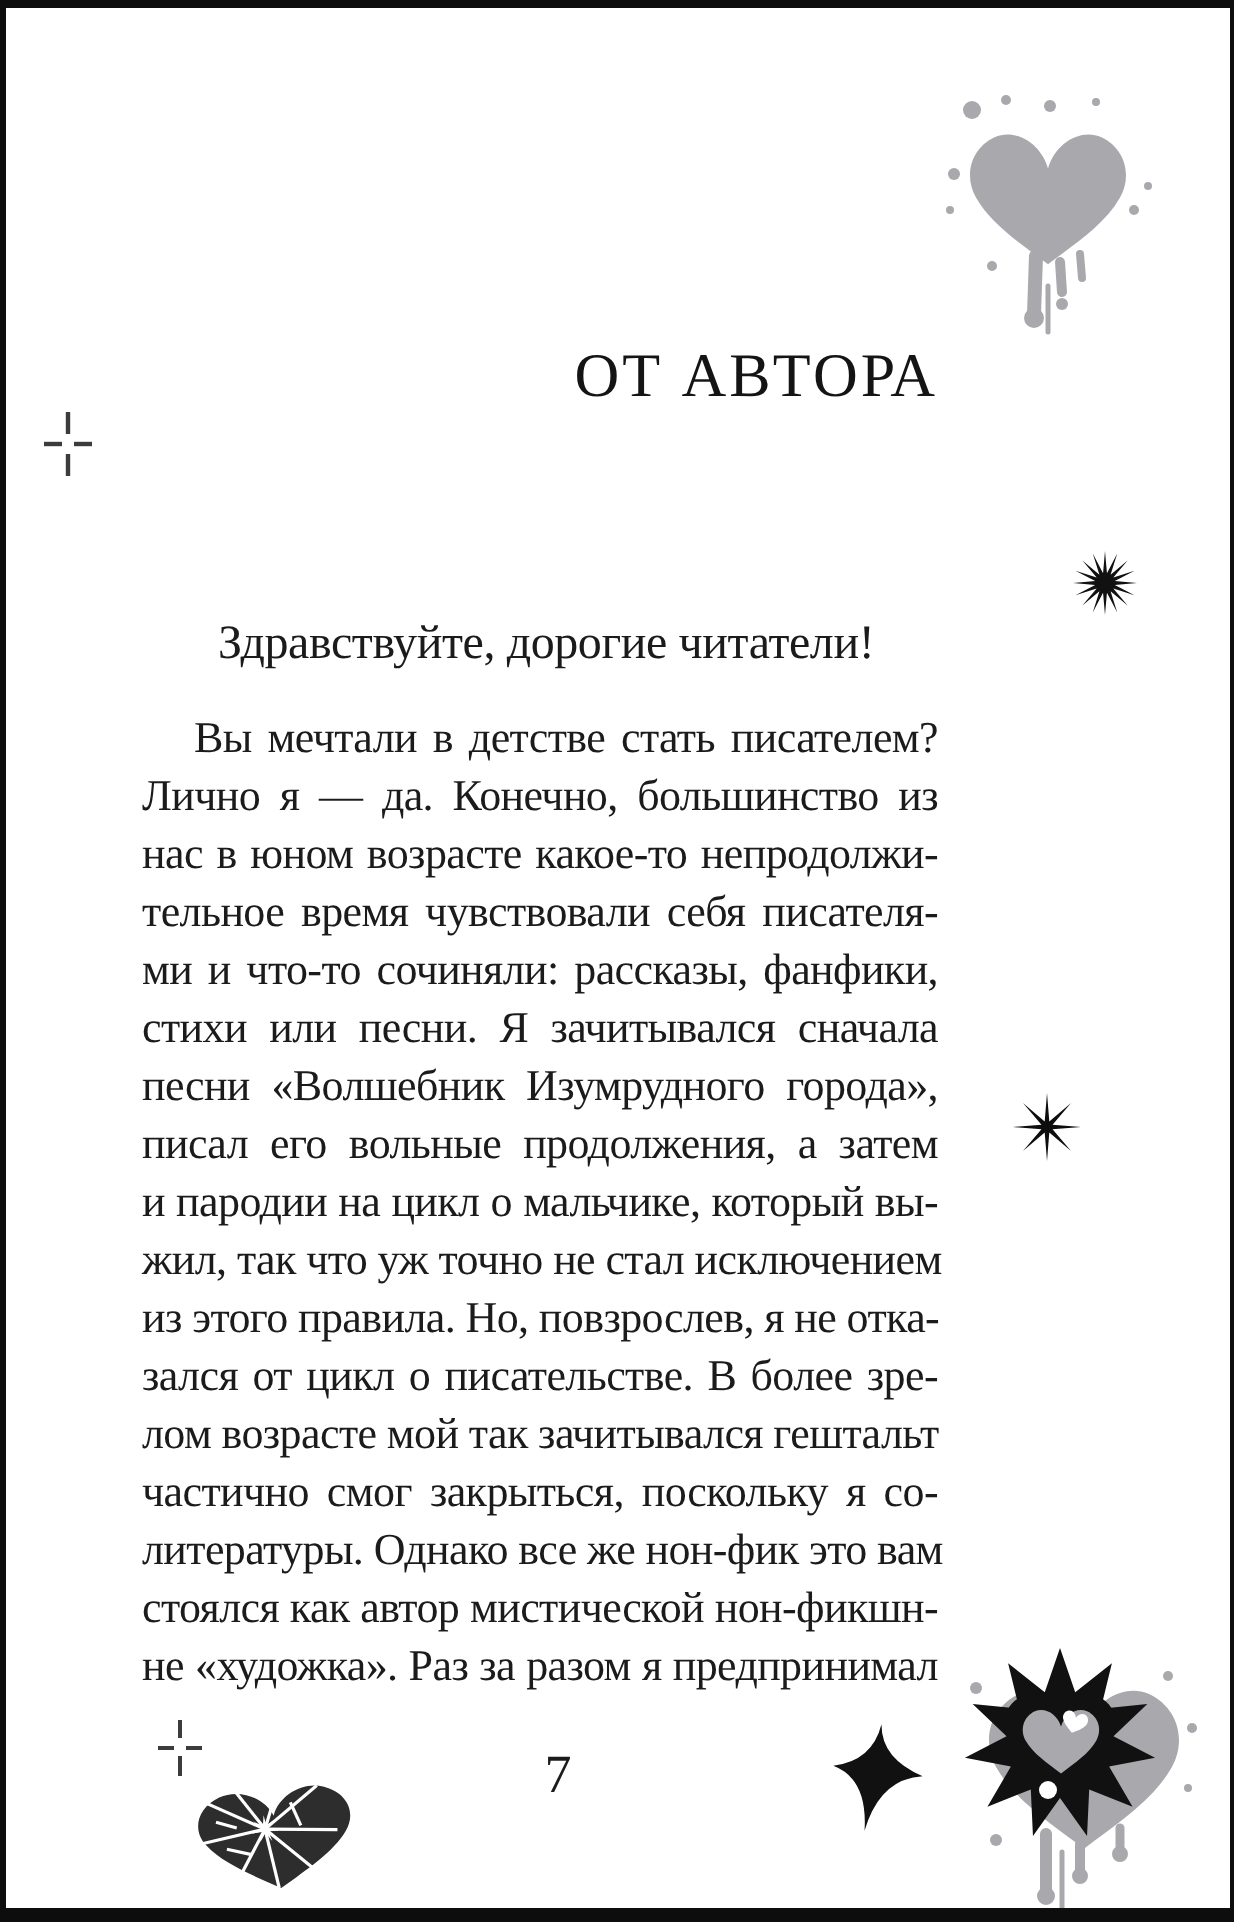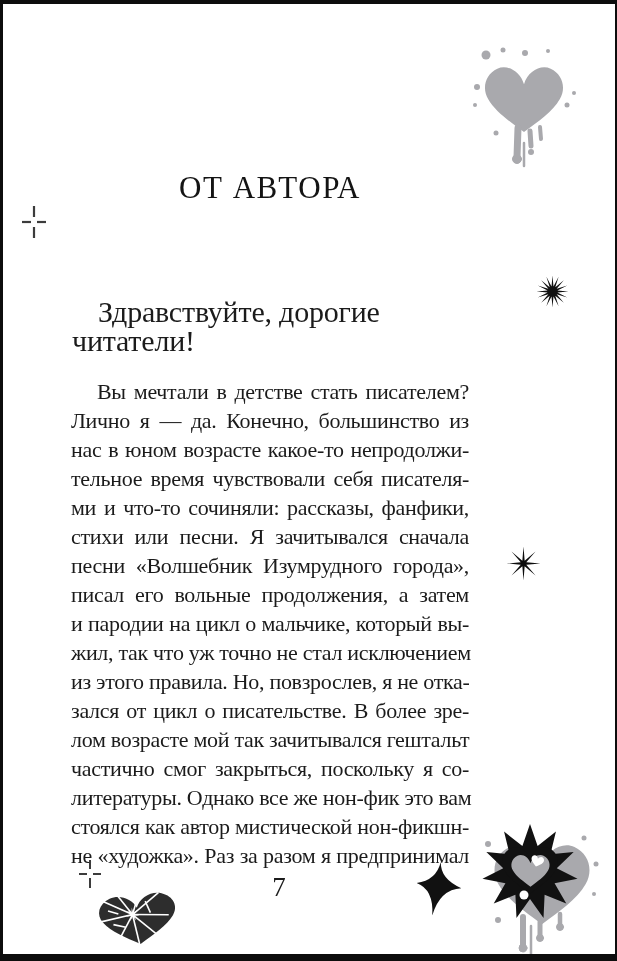--- a/index.html
+++ b/index.html
@@ -1,27 +1,27 @@
 <!DOCTYPE html>
 <html><head>
 <meta charset="utf-8">
 <style>
   html,body{margin:0;padding:0;}
   body{width:617px;height:961px;font-family:"Liberation Serif","DejaVu Serif",serif;}
   .frame{position:relative;width:617px;height:961px;background:#0d0d0d;overflow:hidden;}
   .page{position:absolute;left:3px;top:4px;right:2px;bottom:7px;background:#ffffff;overflow:hidden;}
   .col{position:absolute;left:68px;top:0;width:398px;height:100%;}
-  .title{position:absolute;top:166px;left:0;width:100%;margin:0;text-align:center;
+  .title{position:absolute;top:166px;left:0;width:100%;margin:0;text-align:right;
          font-size:31px;line-height:36px;font-weight:normal;letter-spacing:1.5px;color:#141414;}
-  .greeting{position:absolute;top:292px;left:0;width:100%;margin:1px;
-            font-size:30px;line-height:29px;color:#1b1b1b;text-indent:26px;letter-spacing:-0.2px;}
+  .greeting{position:absolute;top:292px;left:0;width:100%;margin:12px;
+            font-size:24px;line-height:29px;color:#1b1b1b;text-indent:26px;letter-spacing:-0.2px;}
   .bodytext{position:absolute;top:350px;left:0;width:100%;color:#1b1b1b;}
   .bline{height:29px;line-height:29px;font-size:22px;letter-spacing:-0.3px;
          text-align:justify;text-align-last:justify;white-space:nowrap;}
-  .bline.indent{padding-left:26px;margin-top:23px;}
+  .bline.indent{padding-left:26px;}
   .pagenum{position:absolute;top:866px;left:0;width:100%;text-align:center;
            font-size:27px;line-height:34px;color:#1b1b1b;transform:translateX(9px);}
   .deco{position:absolute;}
   .rot-sparkle{transform:rotate(8deg);}
   .rot-heart{transform:rotate(-6deg);}
 </style>
 </head>
 <body>
 
 <div class="frame">

